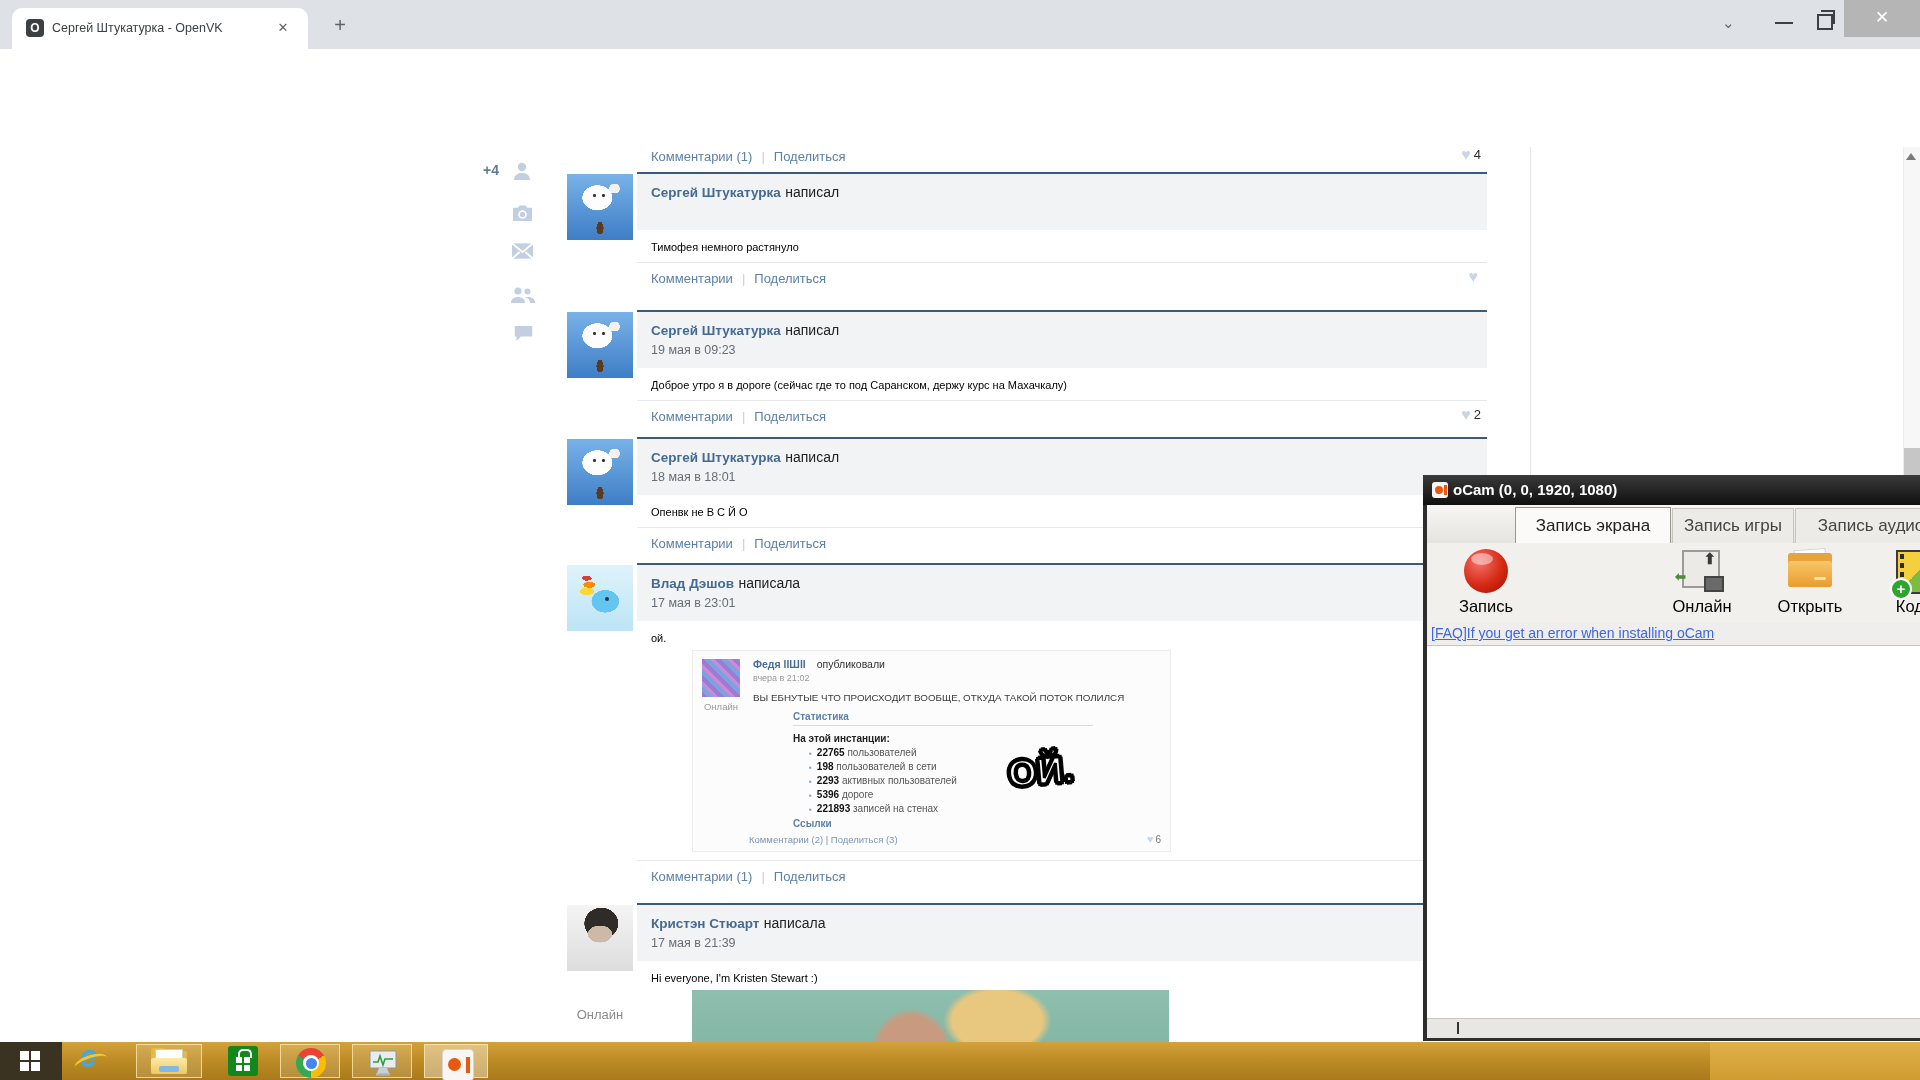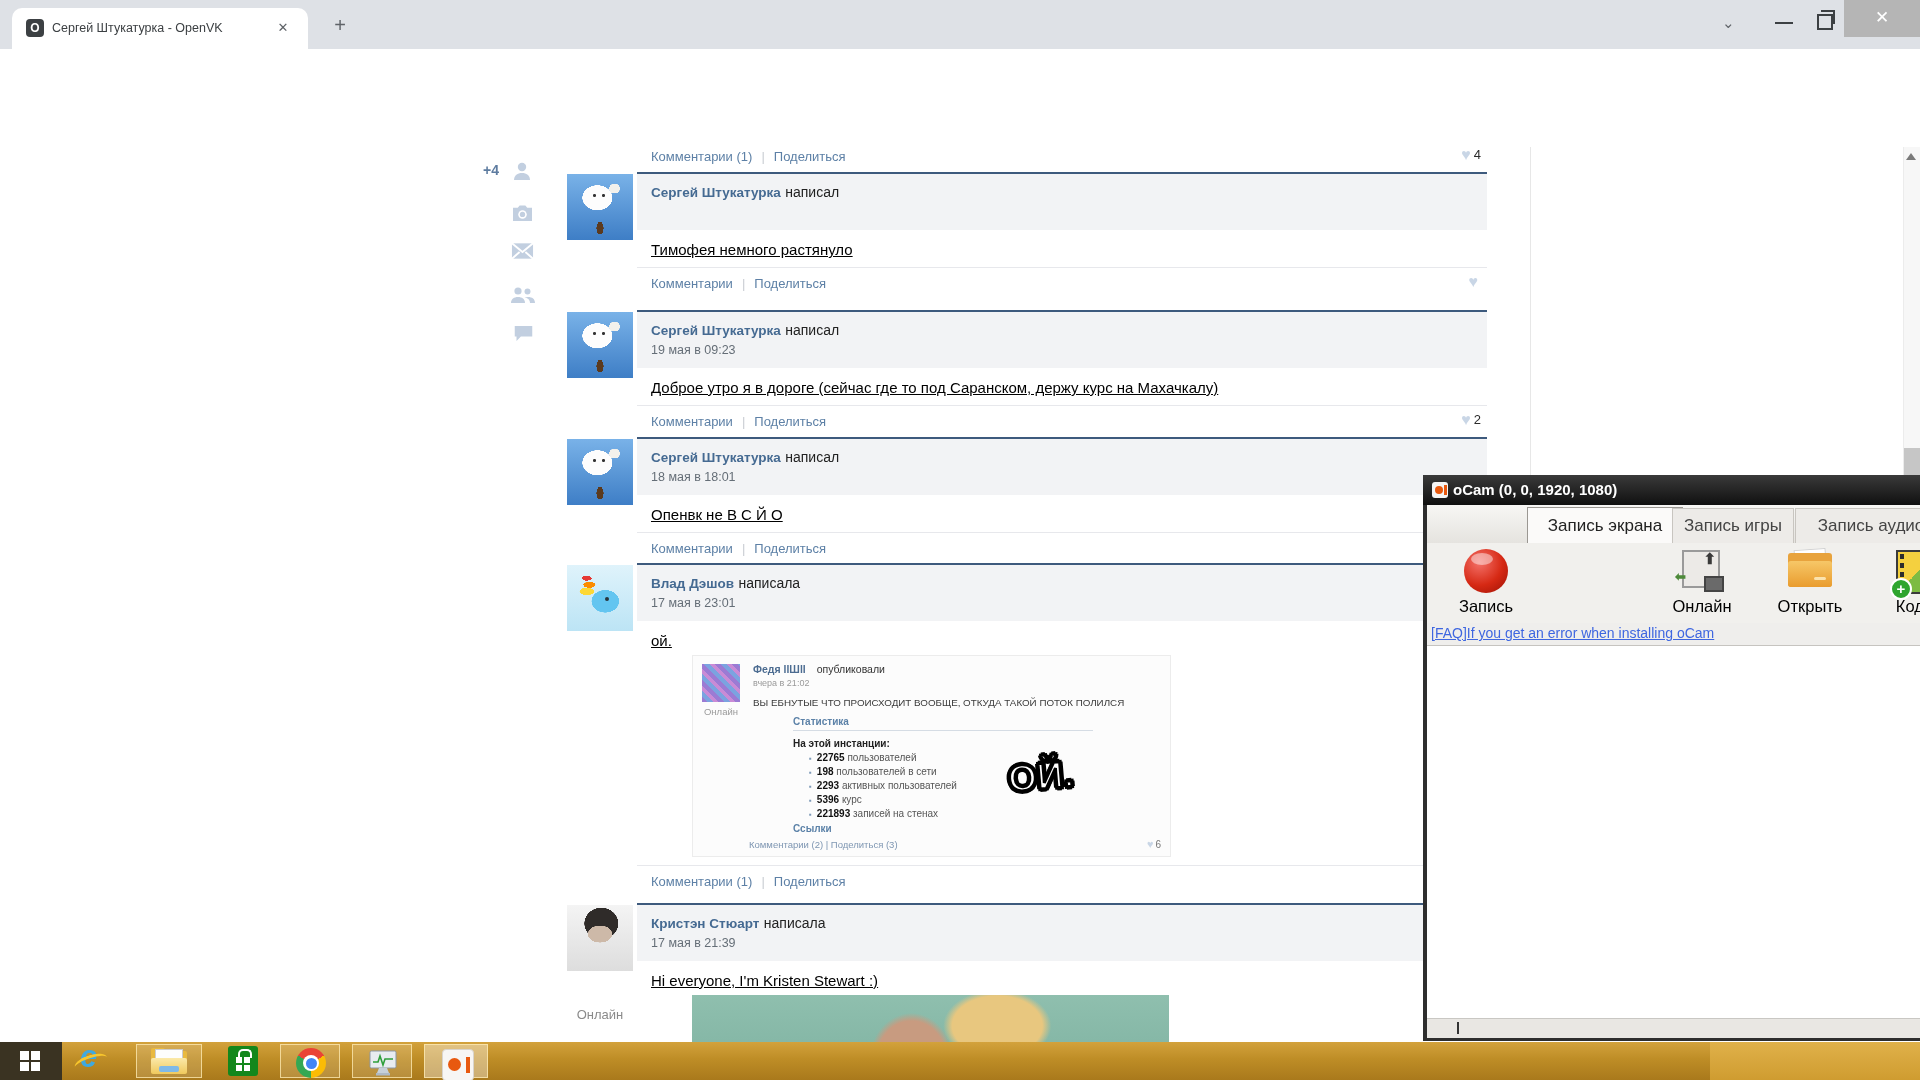--- a/index.html
+++ b/index.html
@@ -56,21 +56,21 @@
   .av-vlad::after{content:"";position:absolute;left:38px;top:32px;width:4px;height:4px;border-radius:50%;background:#27353d;}
   .av-kristen{background:
      radial-gradient(20px 14px at 50% 44%,#cdb9a8 60%,transparent 61%),
      radial-gradient(28px 26px at 52% 28%,#2f2b29 60%,transparent 61%),
      linear-gradient(#f4f4f4,#dddddd);}
   .pbox{left:637px;width:850px;border-top:2px solid #3d5a7d;background:#fff;}
   .phead{height:56px;background:#f2f3f5;padding:9px 14px 0 14px;box-sizing:border-box;}
   .pname{color:#456a92;font-weight:bold;font-size:13.5px;text-decoration:none;}
   .pverb{color:#222;font-size:14px;}
   .pdate{color:#656e77;font-size:12.5px;margin-top:4px;}
-  .ptext{padding:11px 14px 9px 14px;font-size:15px;color:#000;text-decoration:underline;}
+  .ptext{padding:11px 14px 9px 14px;font-size:11px;color:#000;}
   .pfoot{border-top:1px solid #e7e8ec;height:30px;padding:0 14px;display:flex;align-items:center;position:relative;}
   .plink{color:#5d80a6;font-size:13px;text-decoration:none;}
   .psep{color:#c9cdd2;margin:0 9px;font-size:13px;}
   .likes{position:absolute;right:6px;top:5px;font-size:13px;color:#2b2b2b;}
   .heart{color:#c9d6e6;font-size:16px;vertical-align:-1px;margin-right:3px;}
   .online-lbl{color:#8a8a8a;font-size:13px;}
   
   .repost{margin:6px 0 2px 55px;width:477px;height:200px;background:#fcfcfc;border:1px solid #ececec;
           position:relative;font-family:"Liberation Sans",sans-serif;}
   .r-av{position:absolute;left:9px;top:8px;width:38px;height:38px;
@@ -332,21 +332,21 @@
       <div class="r-online">Онлайн</div>
       <a class="r-name" href="#"><span>Федя llШll</span> <span class="r-verb">опубликовали</span></a>
       <div class="r-date">вчера в 21:02</div>
       <div class="r-text">ВЫ ЕБНУТЫЕ ЧТО ПРОИСХОДИТ ВООБЩЕ, ОТКУДА ТАКОЙ ПОТОК ПОЛИЛСЯ</div>
       <div class="r-stats">
         <div class="r-st-title">Статистика</div>
         <div class="r-st-intro">На этой инстанции:</div>
         <div class="r-li"><span class="bul">▪</span><b>22765</b> <span>пользователей</span></div>
         <div class="r-li"><span class="bul">▪</span><b>198</b> <span>пользователей в сети</span></div>
         <div class="r-li"><span class="bul">▪</span><b>2293</b> <span>активных пользователей</span></div>
-        <div class="r-li"><span class="bul">▪</span><b>5396</b> <span>курс</span></div>
+        <div class="r-li"><span class="bul">▪</span><b>5396</b> <span>дороге</span></div>
         <div class="r-li"><span class="bul">▪</span><b>221893</b> <span>записей на стенах</span></div>
         <div class="r-links-sec">Ссылки</div>
       </div>
       <div class="sticker">ОЙ.</div>
       <div class="r-foot">Комментарии (2)  |  Поделиться (3)</div>
       <div class="r-likes"><span class="r-heart">♥</span><span>6</span></div>
     </div>
     <div class="pfoot" style="margin-top:8px;">
       <a class="plink" href="#">Комментарии (1)</a>
       <span class="psep">|</span>
@@ -371,21 +371,21 @@
   <div class="abs scrollthumb" style="top:301px;"></div>
 </div>
 
 <div class="abs ocam">
   <div class="ocam-title">
     <div class="ocam-logo"></div>
     <div class="ocam-title-text">oCam (0, 0, 1920, 1080)</div>
   </div>
   <div class="ocam-tabs">
     <div class="ocam-menu">Меню</div>
-    <div class="ocam-tab active" style="left:100px;width:154px;">Запись экрана</div>
+    <div class="ocam-tab active" style="left:88px;width:154px;">Запись экрана</div>
     <div class="ocam-tab flat" style="left:245px;width:120px;">Запись игры</div>
     <div class="ocam-tab flat" style="left:368px;width:150px;">Запись аудио</div>
   </div>
   <div class="ocam-toolbar">
     <div class="ocam-cell" style="left:7px;">
       <div class="ic-rec"></div>
       <div class="ocam-label">Запись</div>
     </div>
     <div class="ocam-cell" style="left:223px;">
       <div class="ic-size">

